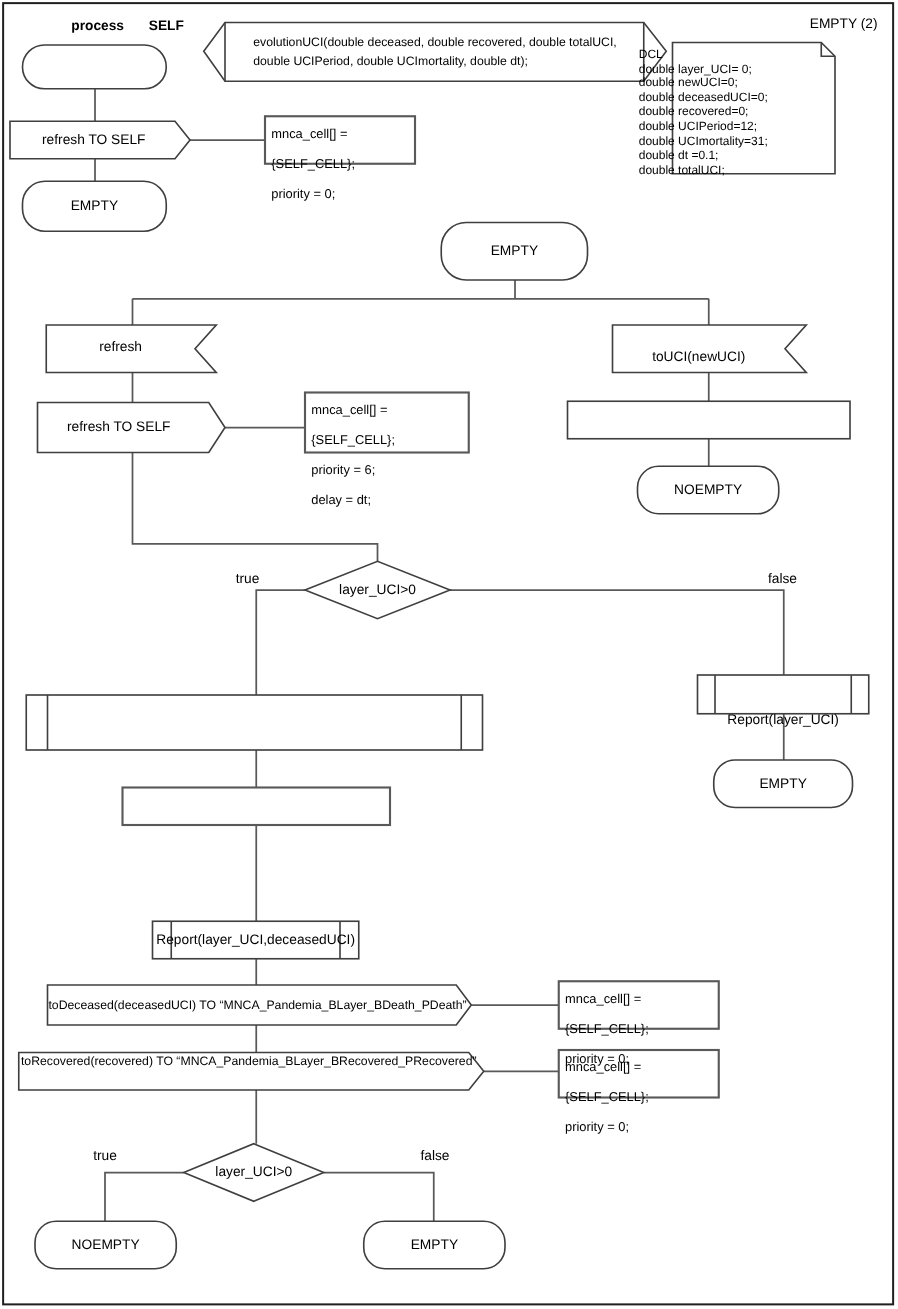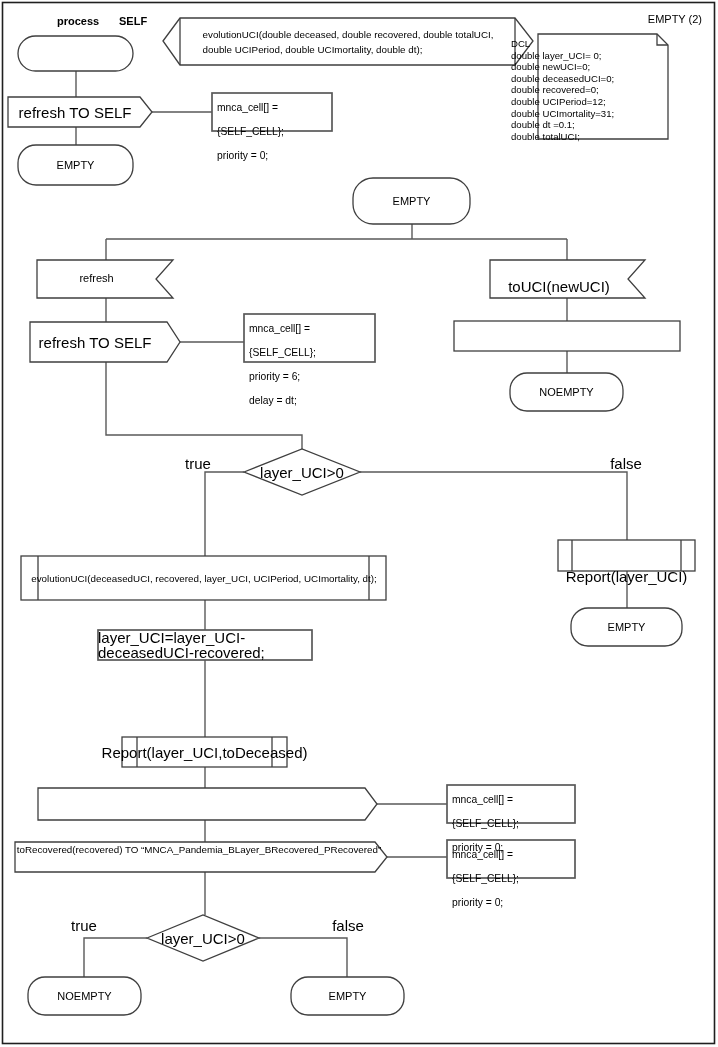--- a/index.html
+++ b/index.html
@@ -1,21 +1,21 @@
 <!DOCTYPE html>
 <html><head>
 <meta charset="utf-8">
 <style>
   html,body{margin:0;padding:0;background:#fff;}
   .page{position:relative;width:718px;height:1047px;background:#fff;overflow:hidden;
         font-family:"Liberation Sans",sans-serif;color:#000;}
   .page svg{position:absolute;left:0;top:0;}
   .lbl{position:absolute;display:flex;align-items:center;justify-content:center;
        text-align:left;font-size:11px;color:#000;white-space:pre-line;line-height:15px;}
-  .sm{font-size:15px;}
+  .sm{font-size:11px;}
   .xs{font-size:9.8px;white-space:nowrap;}
   .note{position:absolute;display:block;font-size:10.3px;line-height:24px;
         white-space:pre-line;text-align:left;color:#000;}
   .dcl{font-size:9.6px;line-height:11.6px;}
   .hdr{position:absolute;font-weight:bold;font-size:11px;padding-left:32px;}
   .pg{position:absolute;font-size:11px;}
 </style>
 </head>
 <body>
 
@@ -133,23 +133,22 @@
 priority = 6;
 delay = dt;</div>
 
   <div class="lbl sm" style="left:490px;top:260px;width:138px;height:52px;">toUCI(newUCI)</div>
   <div class="lbl" style="left:510px;top:373px;width:113px;height:38px;">NOEMPTY</div>
 
   <div class="lbl sm" style="left:244px;top:449px;width:116px;height:46px;">layer_UCI&gt;0</div>
   <div class="lbl sm" style="left:180px;top:456px;width:36px;height:14px;">true</div>
   <div class="lbl sm" style="left:608px;top:456px;width:36px;height:14px;">false</div>
 
-  <div class="lbl xs" style="left:24px;top:556px;width:360px;height:44px;">evolutionUCI(deceasedUCI, recovered, layer_UCI, UCIPeriod, UCImortality, dt);</div>
-  <div class="lbl sm" style="left:98px;top:630px;width:214px;height:30px;">layer_UCI=layer_UCI-deceasedUCI-recovered;</div>
-  <div class="lbl sm" style="left:124px;top:737px;width:161px;height:30px;">Report(layer_UCI,toDeceased)</div>
+  <div class="lbl sm" style="left:124px;top:737px;width:161px;height:30px;">Report(layer_UCI,deceasedUCI)</div>
+  <div class="lbl xs" style="left:42px;top:788px;width:328px;height:32px;">toDeceased(deceasedUCI) TO “MNCA_Pandemia_BLayer_BDeath_PDeath”</div>
   <div class="note" style="left:452px;top:788px;width:120px;">mnca_cell[] = {SELF_CELL};
 priority = 0;</div>
   <div class="lbl xs" style="left:19px;top:842px;width:360px;height:14px;">toRecovered(recovered) TO “MNCA_Pandemia_BLayer_BRecovered_PRecovered”</div>
   <div class="note" style="left:452px;top:843px;width:120px;">mnca_cell[] = {SELF_CELL};
 priority = 0;</div>
 
   <div class="lbl sm" style="left:558px;top:561px;width:137px;height:31px;">Report(layer_UCI)</div>
   <div class="lbl" style="left:571px;top:608px;width:111px;height:38px;">EMPTY</div>
 
   <div class="lbl sm" style="left:147px;top:915px;width:112px;height:46px;">layer_UCI&gt;0</div>

